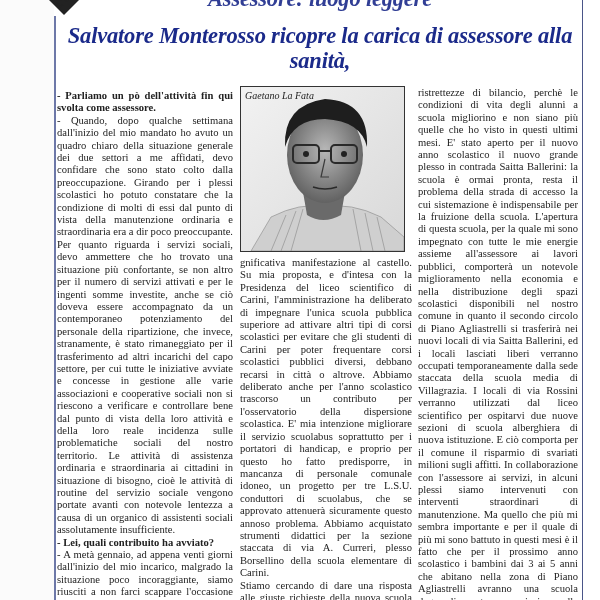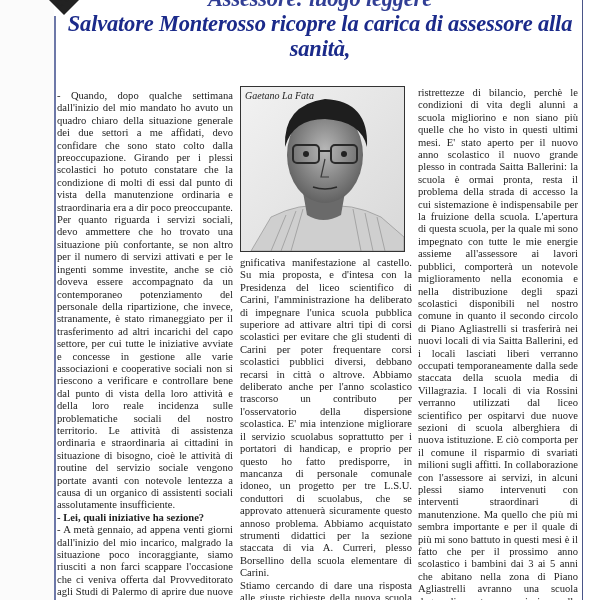--- a/index.html
+++ b/index.html
@@ -42,21 +42,21 @@
     .headline {
       position: absolute; left: 60px; top: -14px; width: 520px;
       text-align: center;
       color: #1b2a8a;
       font-family: "Liberation Serif", serif;
       font-style: italic; font-weight: bold;
       font-size: 22.5px; line-height: 25px;
       letter-spacing: -0.2px;
     }
     .headline .line0 { display: block; opacity: 0.9; }
-    .headline .line1, .headline .line2 { display: block; }
+    .headline .line1, .headline .line2 { display: block; margin-top: 12px; }
 
     .col {
       position: absolute;
       font-size: 10.6px; line-height: 12.4px;
       text-align: justify;
       color: #222;
     }
     .col p { margin: 0; }
     .col .q { font-weight: bold; }
     .col1 { left: 57px; top: 90px; width: 176px; }
@@ -87,22 +87,23 @@
 
 <div class="corner-tab"></div>
 <div class="corner-label">L'INT</div>
 
 <div class="headline">
   <span class="line0">Assessore: luogo leggere</span>
   <span class="line1">Salvatore Monterosso ricopre la carica di assessore alla sanità,</span>
 </div>
 
 <div class="col col1">
+  <p class="q">- Parliamo un pò dell'attività fin qui svolta come assessore.</p>
   <p>- Quando, dopo qualche settimana dall'inizio del mio mandato ho avuto un quadro chiaro della situazione generale dei due settori a me affidati, devo confidare che sono stato colto dalla preoccupazione. Girando per i  plessi  scolastici ho potuto constatare che la condizione di molti di essi dal punto di vista della manutenzione ordinaria e straordinaria era a dir poco preoccupante. Per quanto riguarda i servizi sociali, devo ammettere che ho trovato una situazione più confortante, se non altro per il numero di servizi attivati e per le ingenti somme investite, anche se ciò doveva essere accompagnato da un contemporaneo potenziamento del personale della ripartizione, che invece, stranamente, è stato rimaneggiato per il trasferimento ad altri incarichi del capo settore, per cui tutte le iniziative avviate e concesse in gestione alle varie associazioni e cooperative sociali non si riescono a verificare e controllare bene dal punto di vista della loro attività e della loro reale incidenza sulle problematiche sociali del nostro territorio. Le attività di assistenza ordinaria e straordinaria ai cittadini in situazione di bisogno, cioè le attività di routine del servizio sociale vengono portate avanti con notevole lentezza a causa di un organico di assistenti sociali assolutamente insufficiente.</p>
-  <p class="q">- Lei, quali iniziative ha sezione?</p>
+  <p class="q">- Lei, quali contribuito ha avviato?</p>
   <p>- A metà gennaio, ad  appena venti giorni dall'inizio del mio incarico, malgrado la situazione poco incoraggiante, siamo riusciti a non farci scappare l'occasione che ci veniva offerta dal Provveditorato agli Studi di Palermo di aprire due nuove sezioni di scuola materna, una a Villagrazia di Carini e una a Piano Agliastrelli, non perdendo così la priorità anche per il prossimo anno scolastico. In appena venti giorni siamo riusciti a recuperare gli spazi necessari per le nuove aperture senza ricorrere agli affitti, ma razionalizzando e utilizzando al massimo gli spazi utili. Abbiamo contribuito quest'anno in maniera veramente decisiva ai viaggi di istruzione ed alle visite guidate delle scolaresche carinesi, portando il nome</p>
 </div>
 
 <div class="photo-box">
   <div class="photo-caption">Gaetano La Fata</div>
   <svg class="photo-svg" width="163" height="164" viewBox="0 0 163 164">
     <defs>
       <linearGradient id="bg" x1="0" y1="0" x2="1" y2="1">
         <stop offset="0" stop-color="#f2f2f2"></stop>
         <stop offset="1" stop-color="#d8d8d8"></stop>

